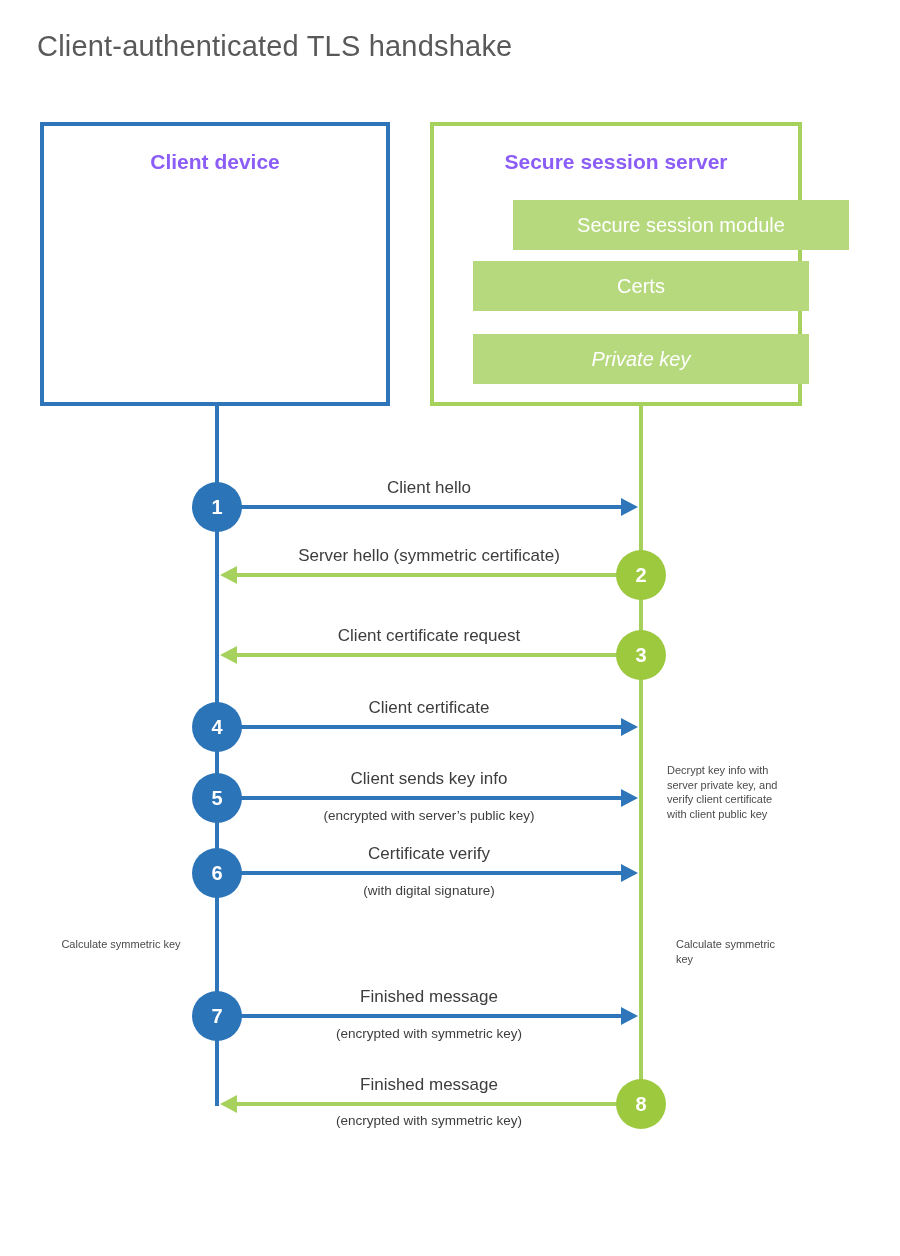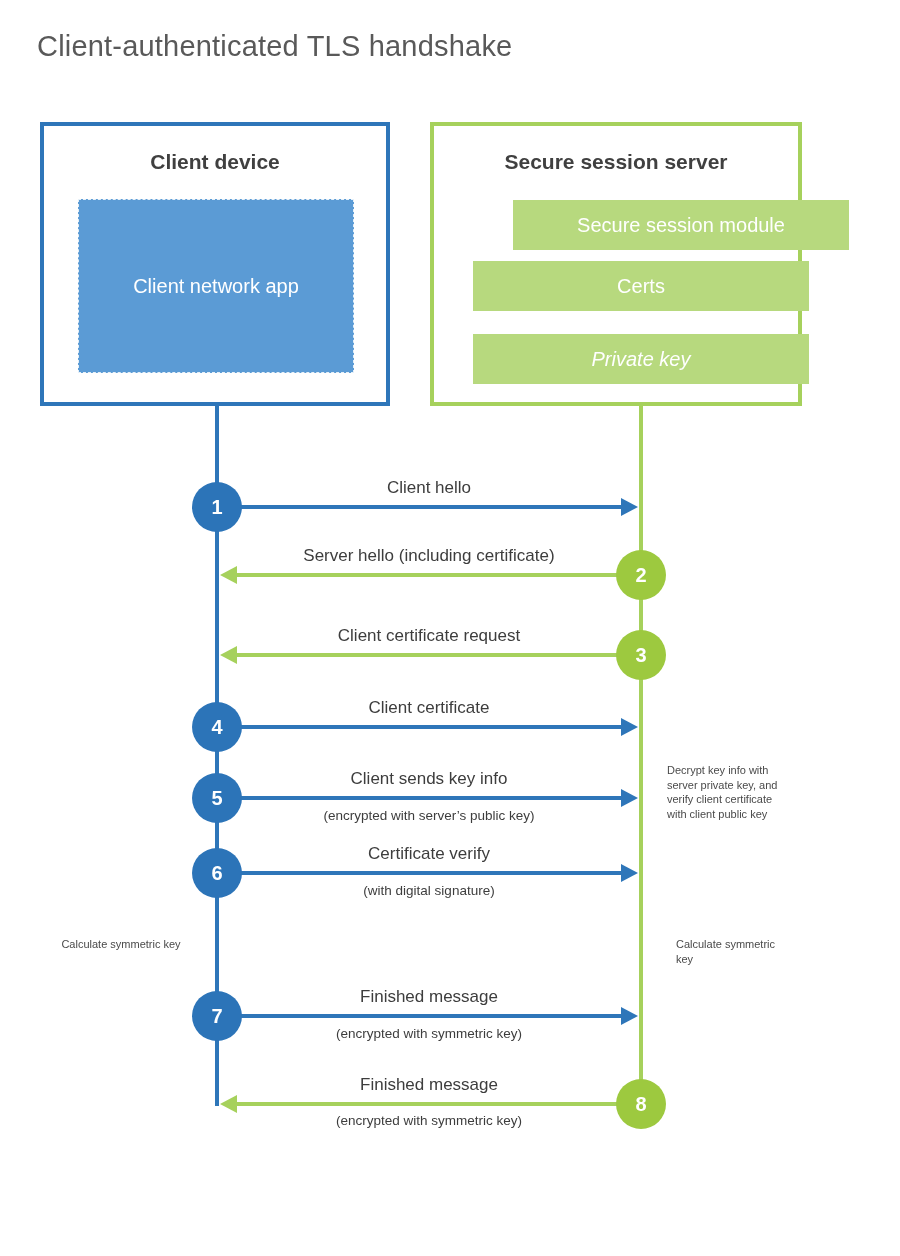--- a/index.html
+++ b/index.html
@@ -37,21 +37,21 @@
   .server-box {
     left: 430px; width: 372px;
     border: 4px solid #a6d15c;
   }
   .actor-heading {
     position: absolute;
     left: 0; right: 0; top: 24px;
     text-align: center;
     font-size: 21px;
     font-weight: bold;
-    color: #404040;
+    color: #8b5cf6;
   }
   .app-box {
     position: absolute;
     left: 34px; top: 73px;
     width: 276px; height: 174px;
     background: #5b9bd5;
     border: 1px dashed rgba(255,255,255,0.85);
     display: flex;
     align-items: center;
     justify-content: center;
@@ -154,41 +154,38 @@
 </style>
 </head>
 <body>
 
 <div class="canvas">
 
   <div class="title">Client-authenticated TLS handshake</div>
 
   <div class="actor-box client-box">
     <div class="actor-heading">Client device</div>
-    <div class="app-box">
-      <div class="app-box-label">Client network app</div>
-    </div>
   </div>
 
   <div class="actor-box server-box">
     <div class="actor-heading">Secure session server</div>
     <div class="module-bar m0">Secure session module</div>
     <div class="module-bar m1">Certs</div>
     <div class="module-bar m2">Private key</div>
   </div>
 
   <div class="lifeline blue"></div>
   <div class="lifeline green"></div>
 
   <div class="msg-label" style="top:478px">Client hello</div>
   <div class="arrow-line blue" style="top:505px"></div>
   <div class="arrowhead right" style="top:498px"></div>
   <div class="circle blue" style="top:482px">1</div>
 
-  <div class="msg-label" style="top:546px">Server hello (including certificate)</div>
+  <div class="msg-label" style="top:546px">Server hello (symmetric certificate)</div>
   <div class="arrow-line green" style="top:573px"></div>
   <div class="arrowhead left" style="top:566px"></div>
   <div class="circle green" style="top:550px">2</div>
 
   <div class="msg-label" style="top:626px">Client certificate request</div>
   <div class="arrow-line green" style="top:653px"></div>
   <div class="arrowhead left" style="top:646px"></div>
   <div class="circle green" style="top:630px">3</div>
 
   <div class="msg-label" style="top:698px">Client certificate</div>

